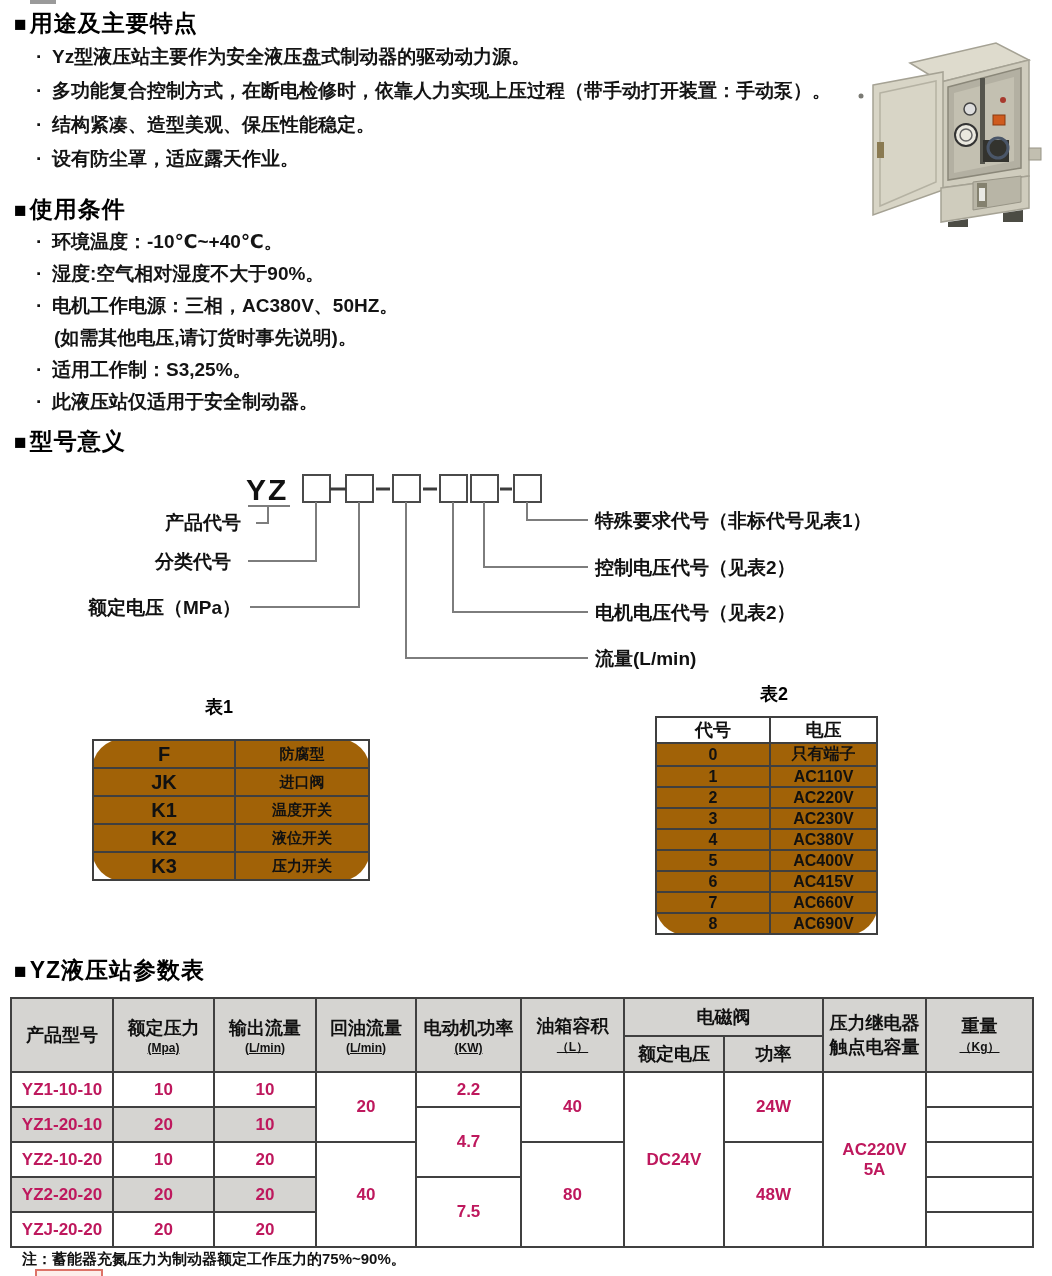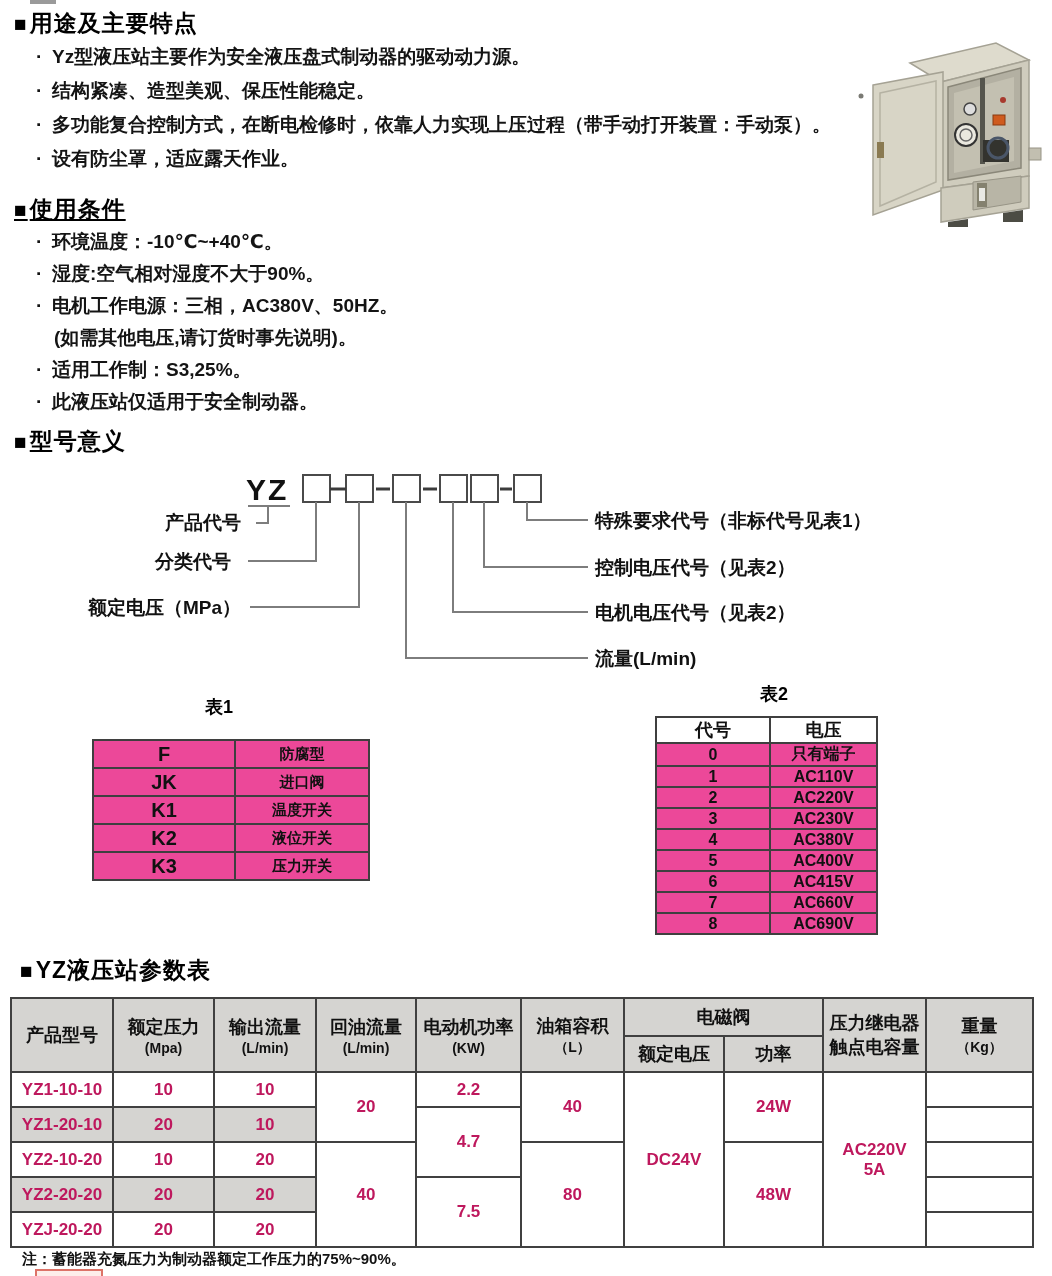--- a/index.html
+++ b/index.html
@@ -14,36 +14,36 @@
   .sec-title .marker { font-size:21px; margin-right:2px; }
   .blist { position:absolute; white-space:nowrap; }
   .blist .li { font-size:19px; font-weight:600; color:#141414; }
   .features .li { line-height:34px; }
   .conditions .li { line-height:32px;margin-left:12px; }
   .li .dot { display:inline-block; width:16px; text-align:left; font-weight:bold; }
   .li.cont { padding-left:18px; }
 
   
   .mini-title { position:absolute; font-size:18px; font-weight:bold; color:#000; }
-  table.mini { border-collapse:collapse; table-layout:fixed; position:absolute; background:#ec4899; }
+  table.mini { border-collapse:collapse; table-layout:fixed; position:absolute; background:#a16207;border-radius:31px; }
   table.mini td, table.mini th { border:2px solid #3f3f3f; text-align:center; vertical-align:middle; padding:0; color:#111; }
   table.t1 { left:92px; top:739px; width:278px; }
   table.t1 td { height:26px; }
   table.t1 td.code { font-size:20px; font-weight:bold; width:140px; }
   table.t1 td.desc { font-size:15px; font-weight:bold; }
   table.t2 { left:655px; top:716px; width:223px; }
   table.t2 th { height:20px; font-size:18px; font-weight:bold; background:#fff; }
   table.t2 td { height:19px; font-size:16px; font-weight:bold; }
   table.t2 .c1 { width:112px; }
 
   
   table.params { border-collapse:collapse; table-layout:fixed; position:absolute; left:10px; top:997px; width:1022px; background:#fff; }
   table.params th, table.params td { border:2px solid #404040; text-align:center; vertical-align:middle; padding:0; overflow:hidden; }
   table.params th { background:#d5d4d1; font-size:18px; font-weight:bold; color:#111; }
-  table.params th .unit { font-size:14px; font-weight:bold; margin-top:1px; }
+  table.params th .unit { font-size:12px; font-weight:bold; margin-top:1px;text-decoration:underline; }
   table.params td { font-size:17px; font-weight:bold; color:#be185d; background:#fff; }
   table.params td.shaded { background:#d5d4d1; }
   tr.hrow1 th { height:36px; }
   tr.hrow2 th { height:34px; }
   tr.drow td { height:33px; }
 
   .note-line { position:absolute; left:22px; top:1250px; font-size:15px; font-weight:bold; color:#111; white-space:nowrap; }
   .red-artifact { position:absolute; left:35px; top:1269px; width:64px; height:7px;
     border:2px solid #dd7368; border-bottom:none; background:#fdeeea; }
   .scan-artifact { position:absolute; left:30px; top:0; width:26px; height:4px; background:#9a9a9a; }
@@ -59,22 +59,22 @@
 <body>
 
 <div class="page">
 
   <div class="scan-artifact"></div>
 
   <div class="sec-title" style="left:14px; top:8px;"><span class="marker">■</span><span>用途及主要特点</span></div>
 
   <div class="blist features" style="left:36px; top:40px;">
     <div class="li"><span class="dot">·</span><span>Yz型液压站主要作为安全液压盘式制动器的驱动动力源。</span></div>
+    <div class="li"><span class="dot">·</span><span>多功能复合控制方式，在断电检修时，依靠人力实现上压过程（带手动打开装置：手动泵）。</span></div>
     <div class="li"><span class="dot">·</span><span>结构紧凑、造型美观、保压性能稳定。</span></div>
-    <div class="li"><span class="dot">·</span><span>多功能复合控制方式，在断电检修时，依靠人力实现上压过程（带手动打开装置：手动泵）。</span></div>
     <div class="li"><span class="dot">·</span><span>设有防尘罩，适应露天作业。</span></div>
   </div>
 
   <svg class="photo" width="200" height="198" viewBox="0 0 200 198">
     <circle cx="8" cy="66" r="2.5" fill="#7a7a74"></circle>
 
     <polygon points="57,33 143,13 176,30 88,52" fill="#dedbcd" stroke="#a5a294" stroke-width="1.5"></polygon>
 
     <polygon points="88,52 176,30 176,146 88,158" fill="#cfccbd" stroke="#a5a294" stroke-width="1.5"></polygon>
 
@@ -98,21 +98,21 @@
     <polygon points="120,152 168,146 168,172 120,180" fill="#b8b5a6" stroke="#979486" stroke-width="1"></polygon>
     <rect x="124" y="153" width="10" height="24" fill="#84816f"></rect>
     <rect x="126" y="158" width="6" height="13" fill="#e9e9e4"></rect>
 
     <polygon points="95,192 115,189 115,197 95,197" fill="#4c4c44"></polygon>
     <polygon points="150,183 170,180 170,192 150,192" fill="#4c4c44"></polygon>
 
     <rect x="176" y="118" width="12" height="12" fill="#c2bfb0" stroke="#979486" stroke-width="1"></rect>
   </svg>
 
-  <div class="sec-title" style="left:14px; top:194px;text-decoration:underline;"><span class="marker">■</span><span>使用条件</span></div>
+  <div class="sec-title" style="left:14px; top:194px;"><span class="marker">■</span><span>使用条件</span></div>
 
   <div class="blist conditions" style="left:24px; top:226px;">
     <div class="li"><span class="dot">·</span><span>环境温度：-10℃~+40℃。</span></div>
     <div class="li"><span class="dot">·</span><span>湿度:空气相对湿度不大于90%。</span></div>
     <div class="li"><span class="dot">·</span><span>电机工作电源：三相，AC380V、50HZ。</span></div>
     <div class="li cont"><span>(如需其他电压,请订货时事先说明)。</span></div>
     <div class="li"><span class="dot">·</span><span>适用工作制：S3,25%。</span></div>
     <div class="li"><span class="dot">·</span><span>此液压站仅适用于安全制动器。</span></div>
   </div>
 
@@ -224,21 +224,21 @@
           <td class="c1">7</td>
           <td>AC660V</td>
         </tr>
     <tr>
           <td class="c1">8</td>
           <td>AC690V</td>
         </tr>
   </tbody>
     </table>
 
-  <div class="sec-title" style="left:20px; top:955px;"><span class="marker">■</span><span>YZ液压站参数表</span></div>
+  <div class="sec-title" style="left:14px; top:955px;"><span class="marker">■</span><span>YZ液压站参数表</span></div>
 
   <table class="params">
     <colgroup>
       <col style="width:102px">
         <col style="width:101px">
         <col style="width:102px">
         <col style="width:100px">
         <col style="width:105px">
       <col style="width:103px">
         <col style="width:100px">

